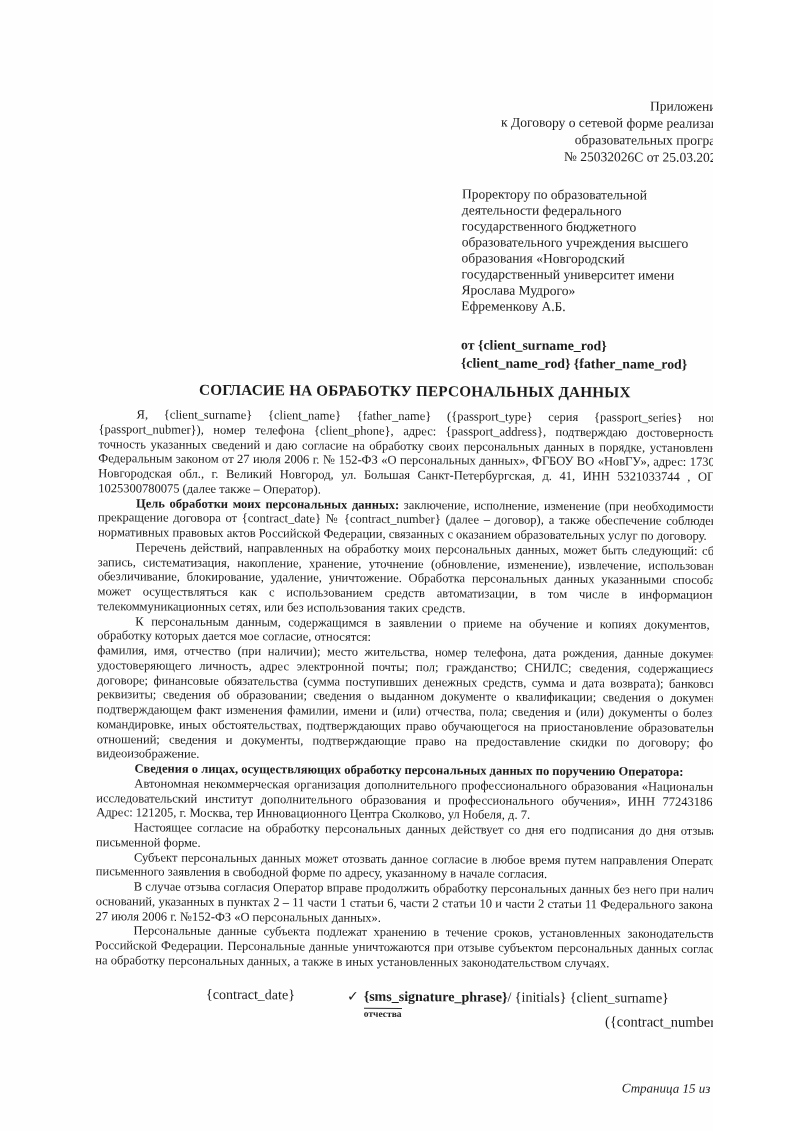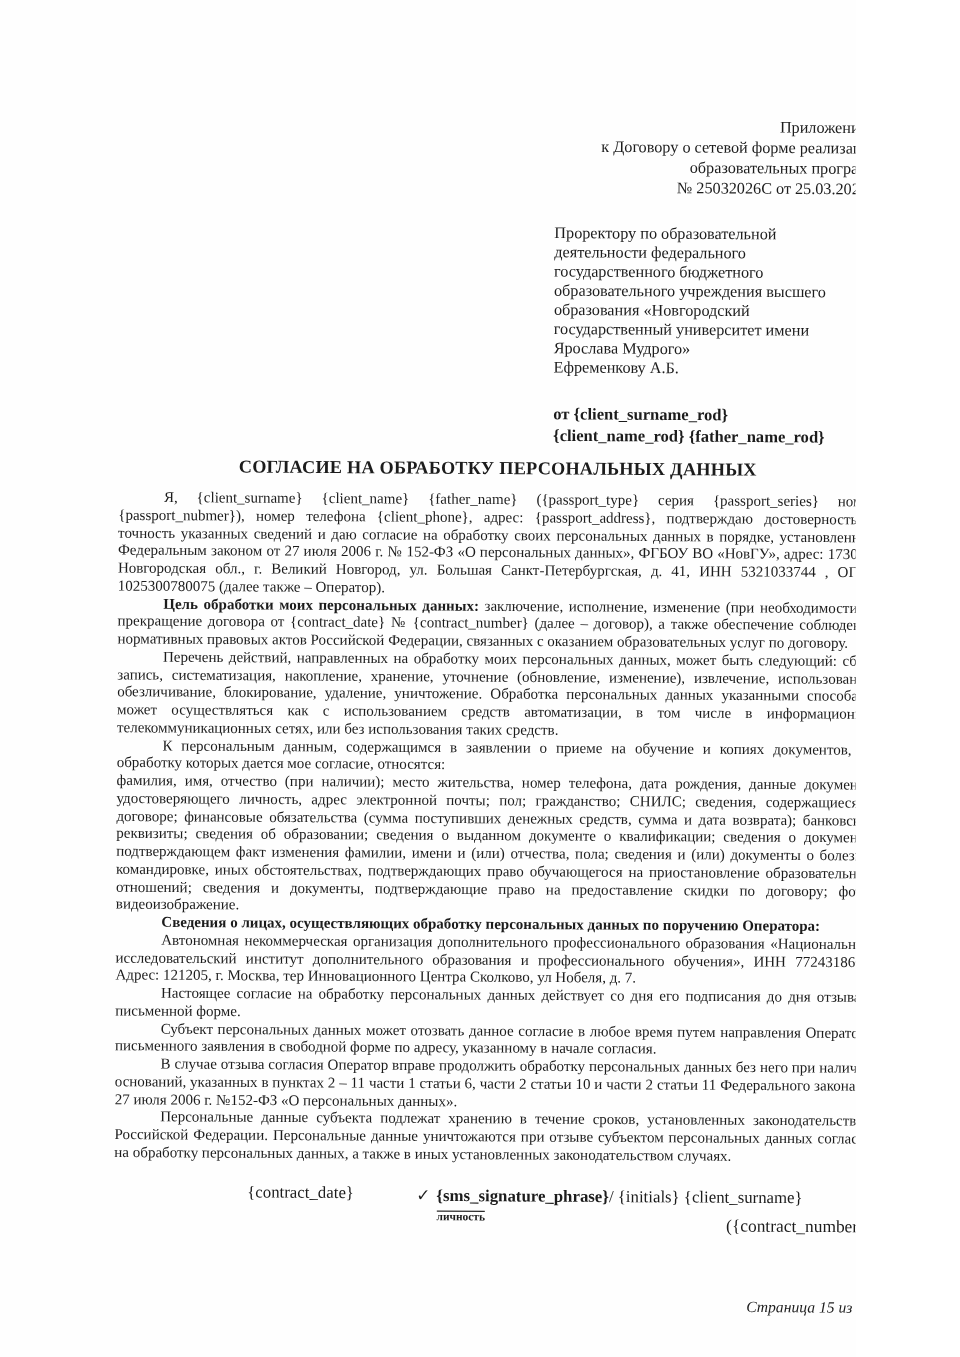--- a/index.html
+++ b/index.html
@@ -130,21 +130,21 @@
         <p>Настоящее согласие на обработку персональных данных действует со дня его подписания до дня отзыва в письменной форме.</p>
         <p>Субъект персональных данных может отозвать данное согласие в любое время путем направления Оператору письменного заявления в свободной форме по адресу, указанному в начале согласия.</p>
         <p>В случае отзыва согласия Оператор вправе продолжить обработку персональных данных без него при наличии оснований, указанных в пунктах 2 – 11 части 1 статьи 6, части 2 статьи 10 и части 2 статьи 11 Федерального закона от 27 июля 2006 г. №152-ФЗ «О персональных данных».</p>
         <p>Персональные данные субъекта подлежат хранению в течение сроков, установленных законодательством Российской Федерации. Персональные данные уничтожаются при отзыве субъектом персональных данных согласия на обработку персональных данных, а также в иных установленных законодательством случаях.</p>
       </div>
 
       <div class="sign-row">
         <div class="sign-date">{contract_date}</div>
         <div class="sign-main">
           <div class="sign-line1"><span class="check">✓</span><span class="b">{sms_signature_phrase}</span><span>/ {initials} {client_surname}</span></div>
-          <div><span class="sign-caption">личность</span></div>
+          <div><span class="sign-caption">отчества</span></div>
         </div>
       </div>
 
       <div class="sign-number">({contract_number})</div>
 
       <div class="page-footer">Страница 15 из 19</div>
 
     </div>
   </div>
 </div>

